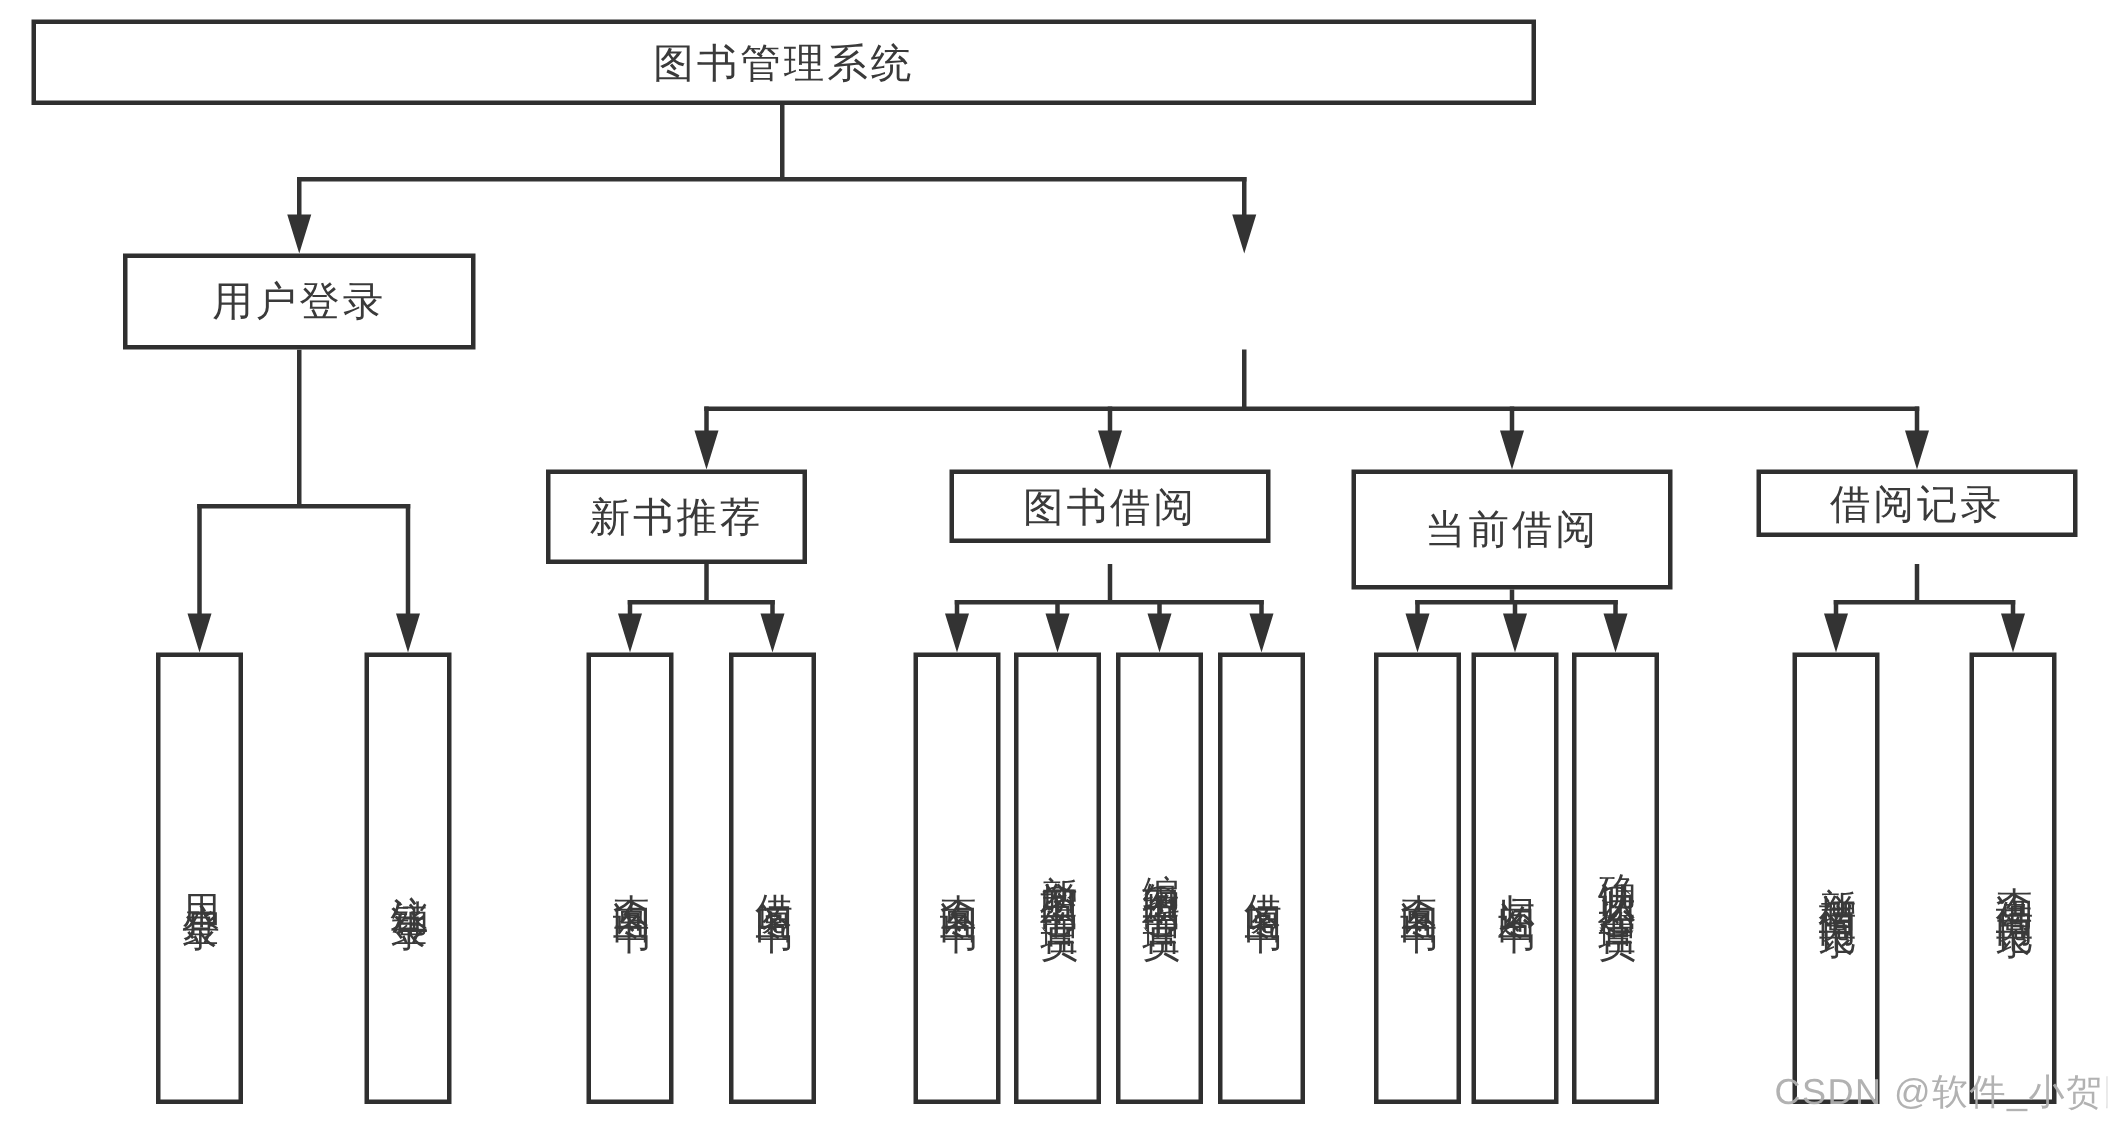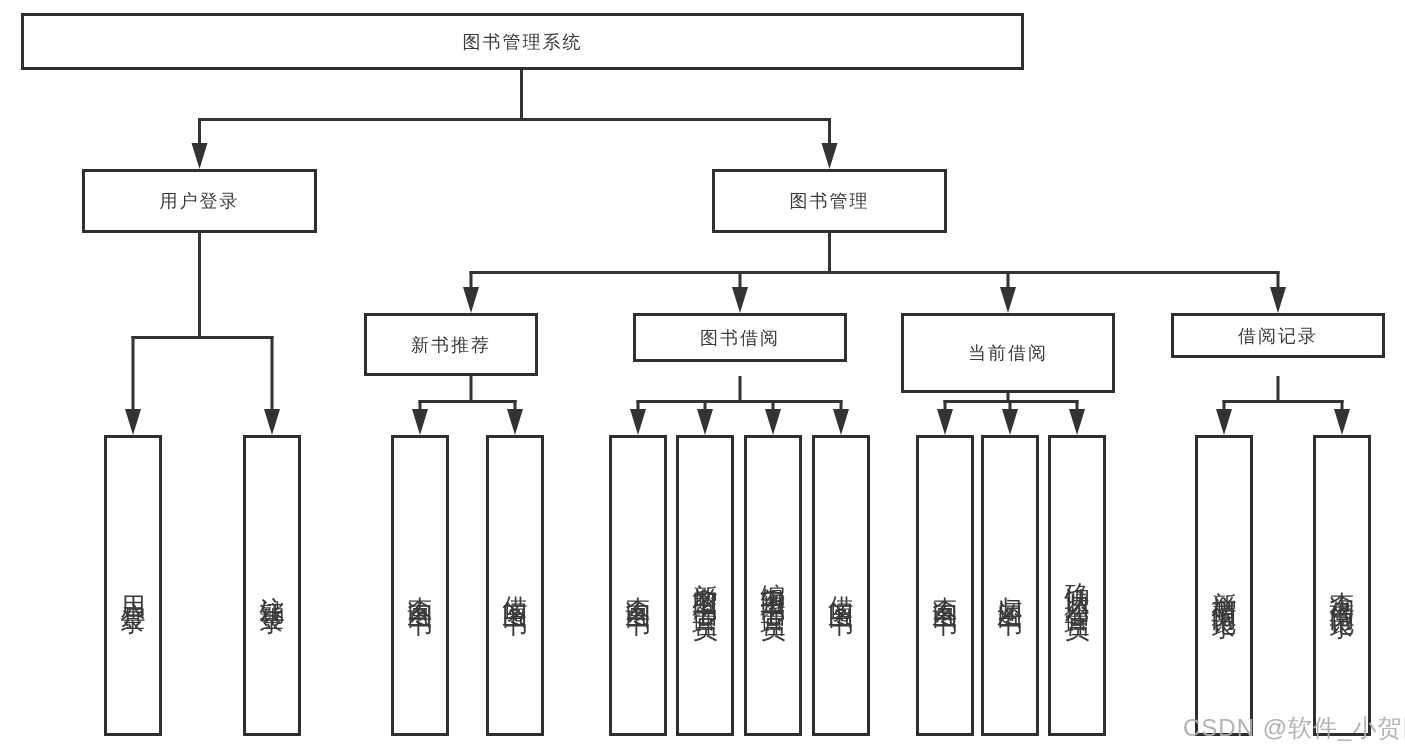--- a/index.html
+++ b/index.html
@@ -22,21 +22,21 @@
     box-sizing: border-box;
     background: #ffffff;
     border: 3px solid #2f2f2f;
     display: flex;
     align-items: center;
     justify-content: center;
     z-index: 2;
     color: #3a3a3a;
   }
   .hbox {
-    font-size: 18px;
+    font-size: 27px;
     letter-spacing: 2px;
     white-space: nowrap;
   }
   .vbox {
     top: 435px;
     width: 58px;
     height: 301px;
   }
   .vtext {
     writing-mode: vertical-lr;
@@ -105,21 +105,20 @@
          M937 409 H953 L945 435 Z
          M1002 409 H1018 L1010 435 Z
          M1069 409 H1085 L1077 435 Z
          M1216 409 H1232 L1224 435 Z
          M1334 409 H1350 L1342 435 Z"></path>
   </svg>
 
   <div class="hbox" style="left:21px; top:13px; width:1003px; height:57px">图书管理系统</div>
 
   <div class="hbox" style="left:82px; top:169px; width:235px; height:64px">用户登录</div>
-  <div class="hbox" style="left:712px; top:169px; width:235px; height:64px">图书管理</div>
 
   <div class="hbox" style="left:364px; top:313px; width:174px; height:63px">新书推荐</div>
   <div class="hbox" style="left:633px; top:313px; width:214px; height:49px">图书借阅</div>
   <div class="hbox" style="left:901px; top:313px; width:214px; height:80px">当前借阅</div>
   <div class="hbox" style="left:1171px; top:313px; width:214px; height:45px">借阅记录</div>
 
   <div class="vbox" style="left:104px">
     <span class="vtext">用户登录</span>
   </div>
   <div class="vbox" style="left:243px">

